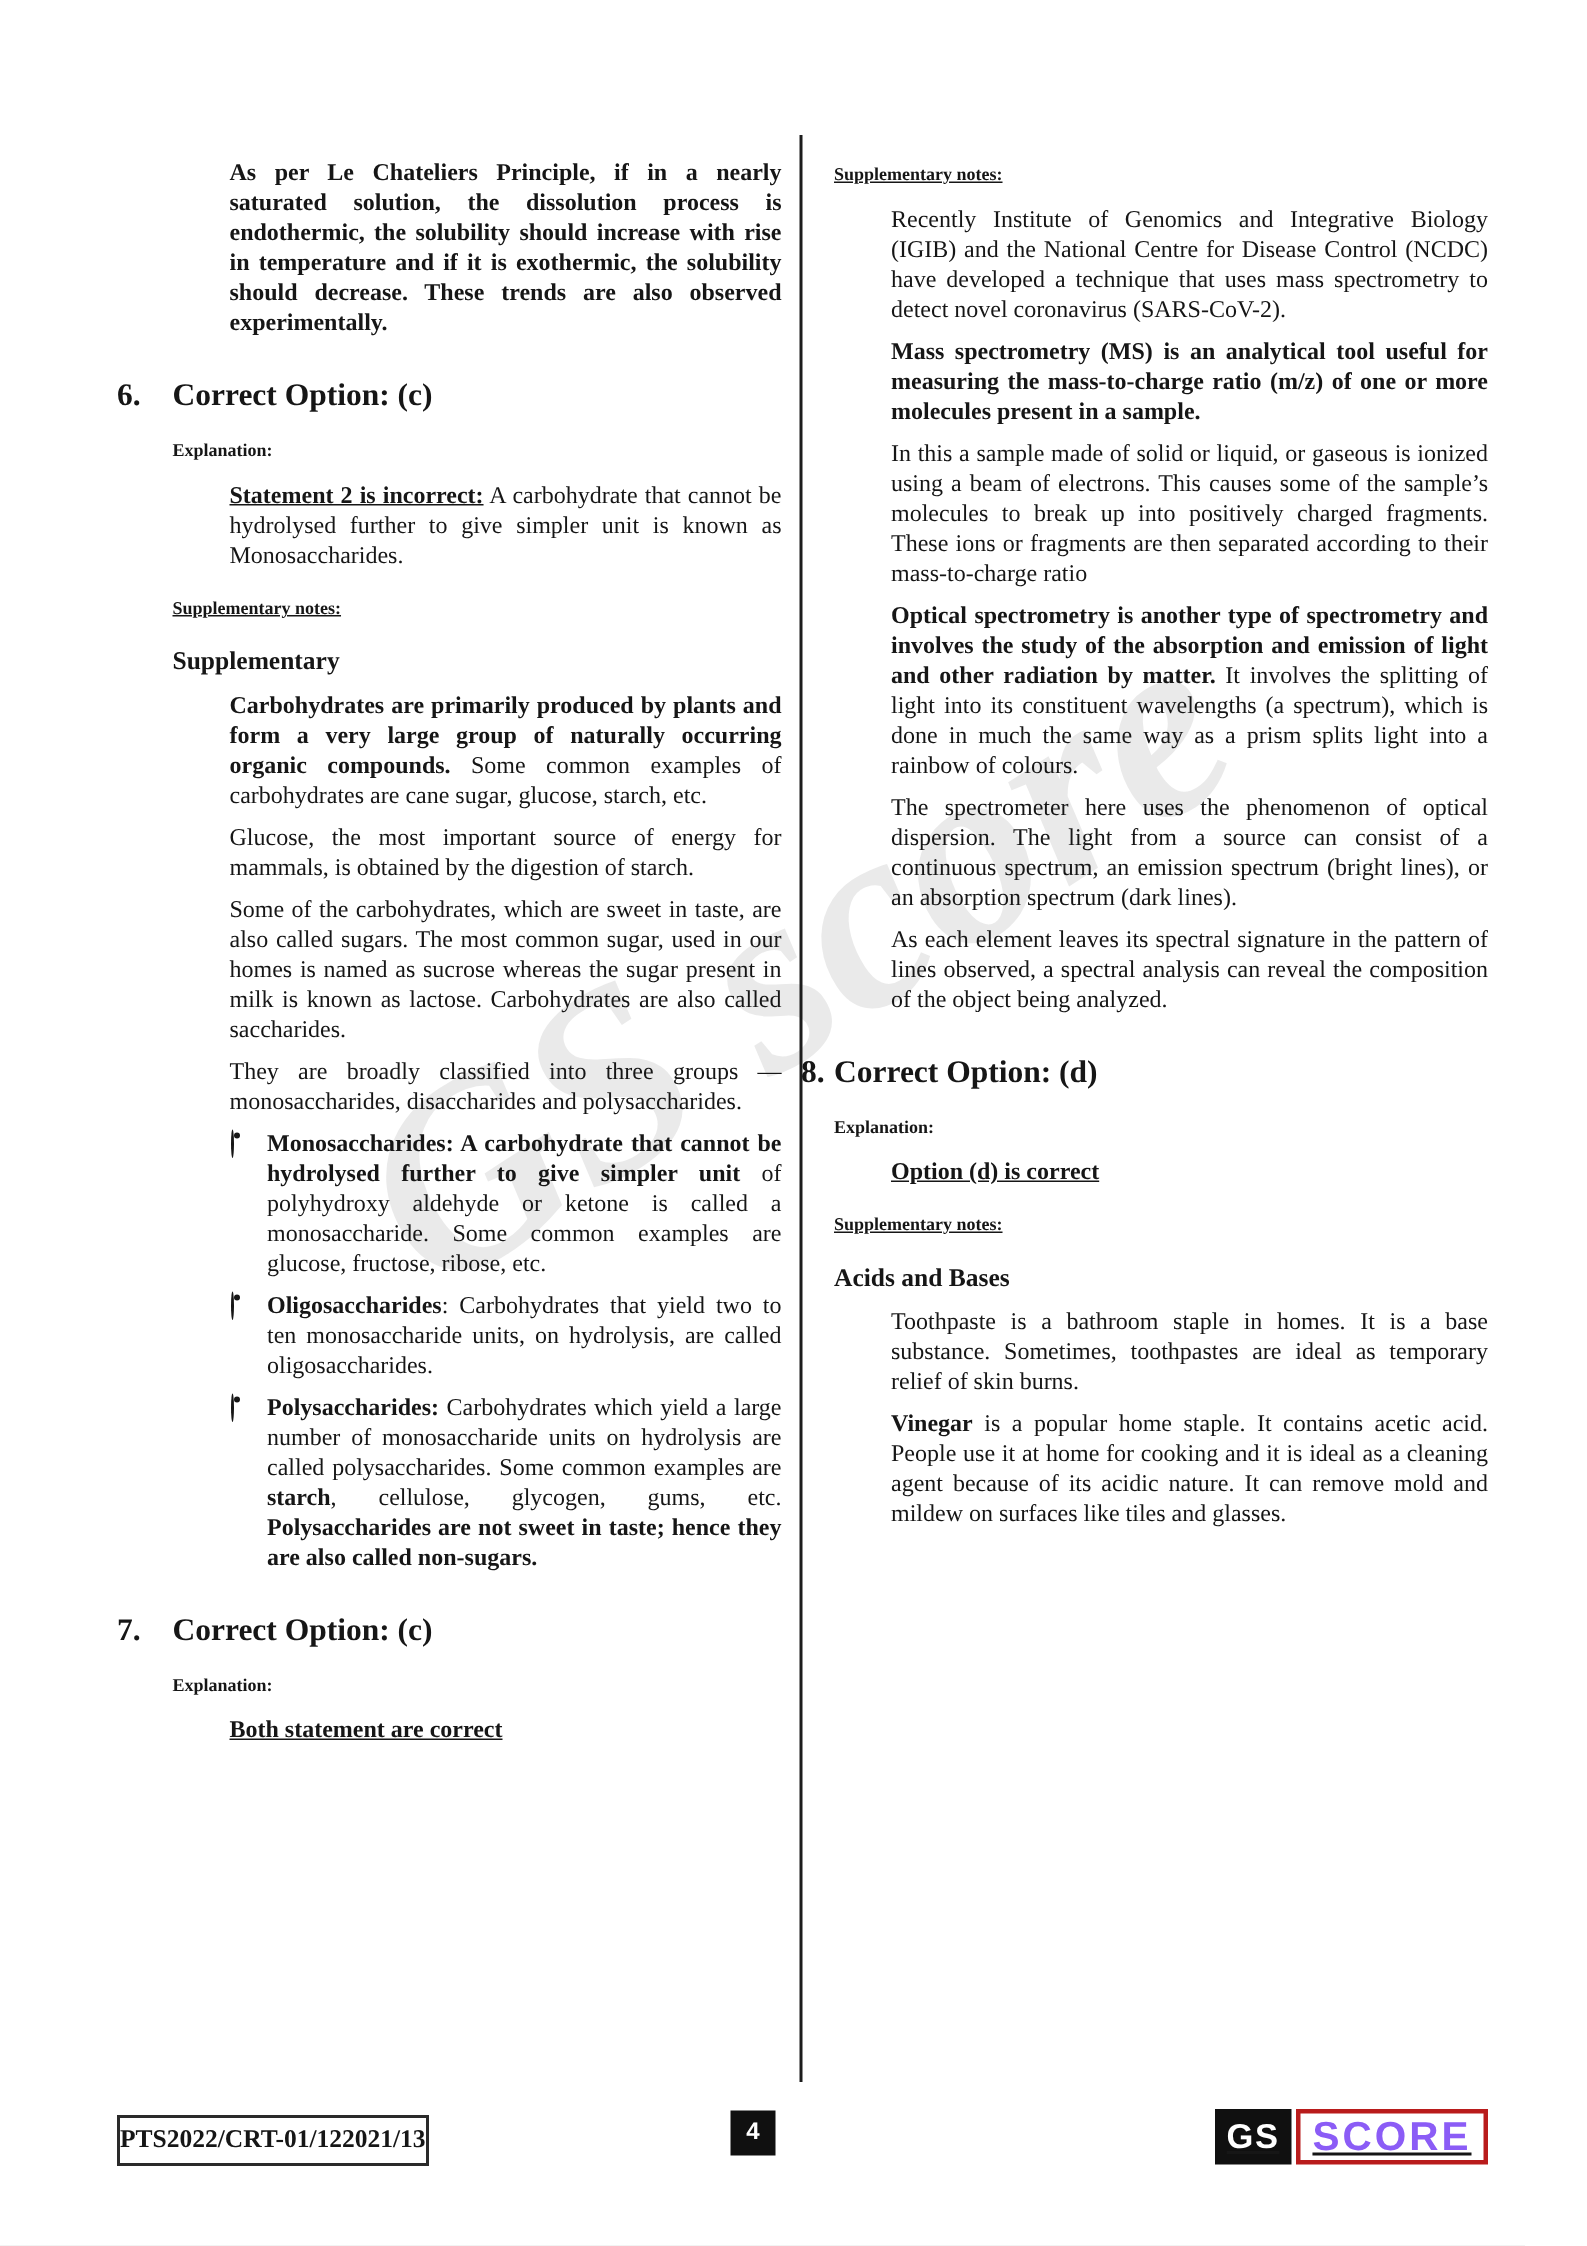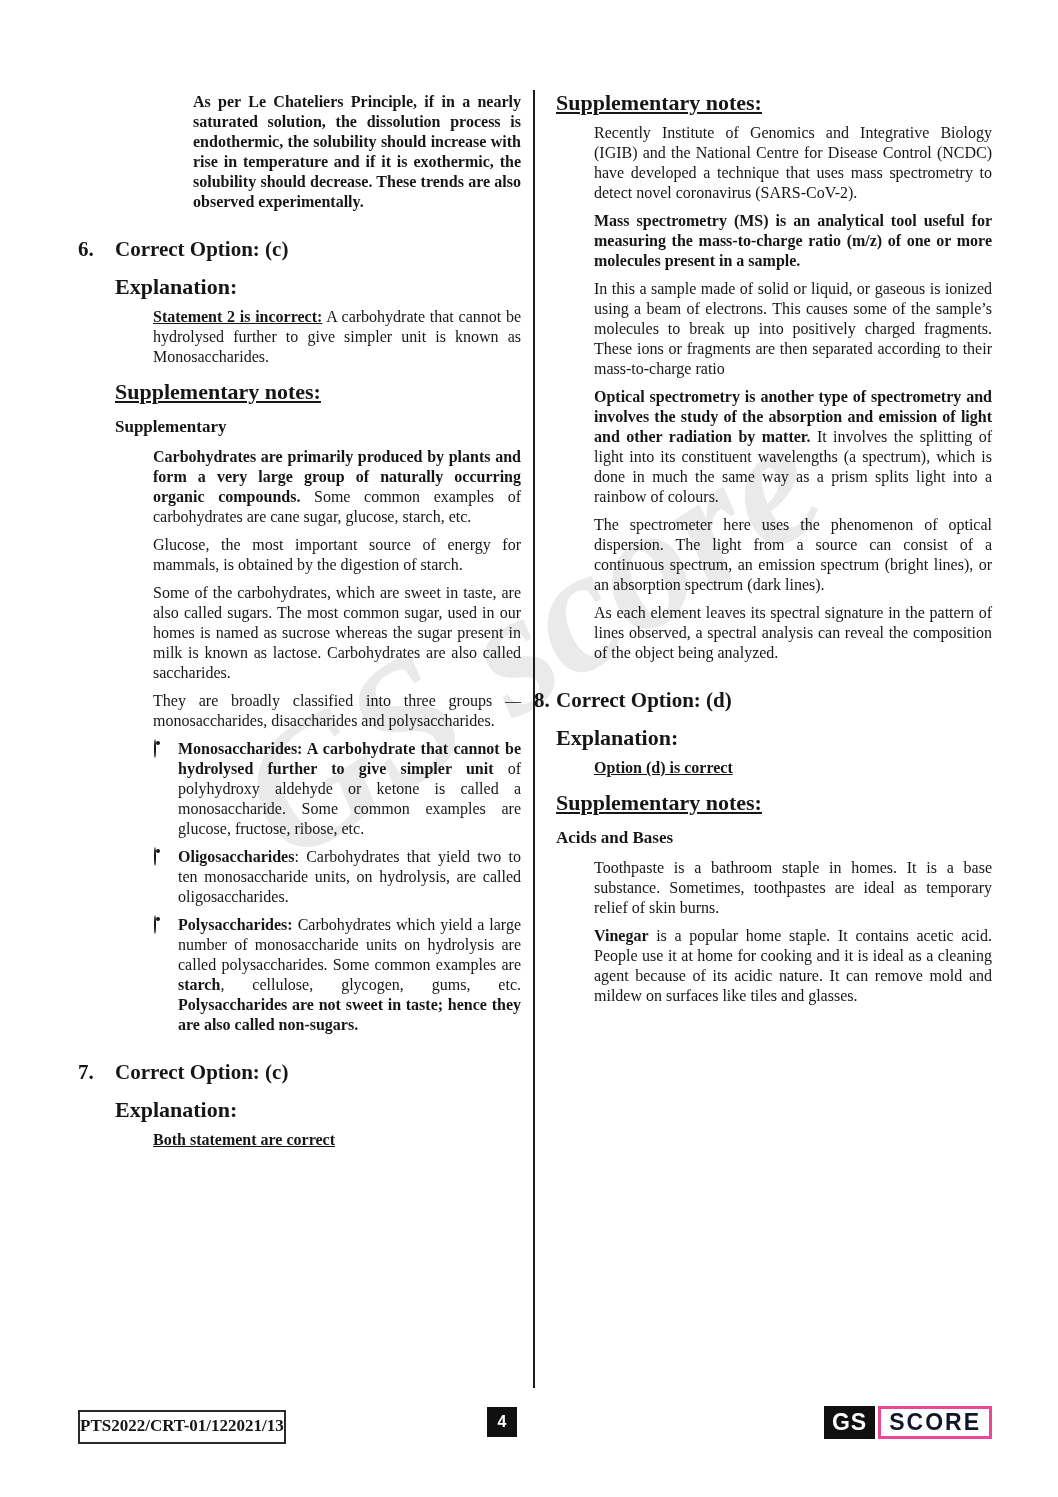--- a/index.html
+++ b/index.html
@@ -11,28 +11,28 @@
   }
   .watermark {
     position:absolute; left:10px; top:540px; width:1038px; text-align:center;
     font-size:175px; font-style:italic; font-weight:bold; white-space:nowrap;
     color:rgba(125,125,125,0.16); transform:rotate(-33deg); pointer-events:none;
   }
   .divider { position:absolute; left:533px; top:90px; width:2px; height:1298px; background:#1c1c1c; }
   .col { position:absolute; top:92px; font-size:16px; line-height:20px; }
   .col-left  { left:115px; width:406px; }
   .col-right { left:556px; width:436px; }
-  .col > :first-child { margin-top:0;gap:40px; }
+  .col > :first-child { margin-top:14px; }
 
   .qheading { display:flex; margin:24px 0 12px -37px; font-size:21px; line-height:26px; font-weight:bold; }
   .qnum { flex:none; width:37px; }
   .col-right .qheading { margin-left:-22px; }
   .col-right .qnum { width:22px; }
 
-  .label { font-size:22px; line-height:21px; font-weight:bold; margin:14px 0 10px; }
+  .label { font-size:12px; line-height:21px; font-weight:bold; margin:14px 0 10px; }
   .topic { font-size:17px; line-height:21px; font-weight:bold; margin:14px 0 10px; }
   .u { text-decoration:underline; }
 
   .bullet { display:flex; margin:8px 0; }
   .marker { flex:none; width:38px; }
   .dot  { width:7px; height:7px; border-radius:50%; background:#161616; margin:7px 0 0 2px; }
   .ring { width:10px; height:10px; border:1.6px solid #161616; border-radius:50%; margin:5px 0 0 1px; position:relative; }
   .ring::after { content:""; position:absolute; left:1.3px; top:1.3px; width:4.2px; height:4.2px; border-radius:50%; background:#161616; }
   .sub { margin-left:38px; }
   .sub .marker { width:25px; }
@@ -43,24 +43,24 @@
     position:absolute; left:78px; top:1410px; border:2px solid #2a2a2a;
     padding:4px 0 6px; font-size:17px; font-weight:bold;
   }
   .footer-page {
     position:absolute; left:487px; top:1407px; width:30px; height:30px;
     background:#101010; color:#ffffff; text-align:center; line-height:30px;
     font-size:16px; font-weight:bold; font-family:"Liberation Sans",sans-serif;
   }
   .footer-logo {
     position:absolute; right:66px; top:1406px; display:flex; align-items:stretch;
-    font-family:"Liberation Sans",sans-serif; font-weight:bold;
+    font-family:"Liberation Sans",sans-serif; font-weight:bold;text-decoration:underline;
   }
   .logo-gs { background:#101010; color:#ffffff; padding:3px 8px; font-size:23px; letter-spacing:1px; display:flex; align-items:center; }
-  .logo-score { border:3px solid #ec4899; color:#0f172a; padding:0 8px; font-size:23px; letter-spacing:2px; display:flex; align-items:center; margin-left:3px; }
+  .logo-score { border:3px solid #b91c1c; color:#8b5cf6; padding:0 8px; font-size:27px; letter-spacing:2px; display:flex; align-items:center; margin-left:3px; }
 </style>
 </head>
 <body>
 
 <div class="page">
 
   <div class="watermark">GS score</div>
   <div class="divider"></div>
 
   <div class="col col-left">

